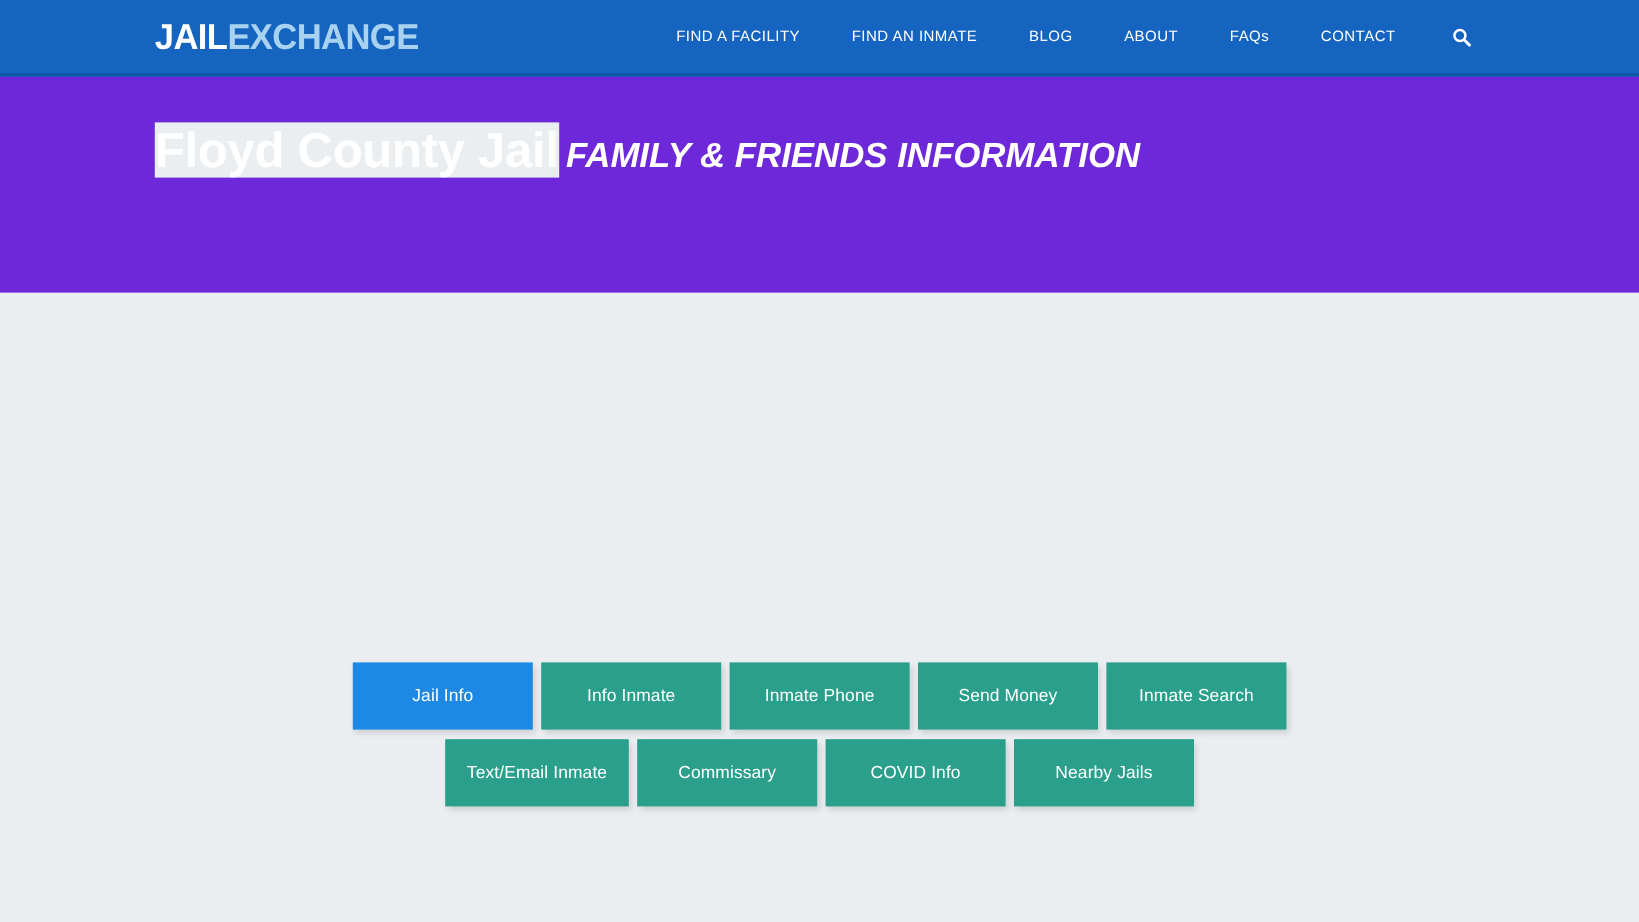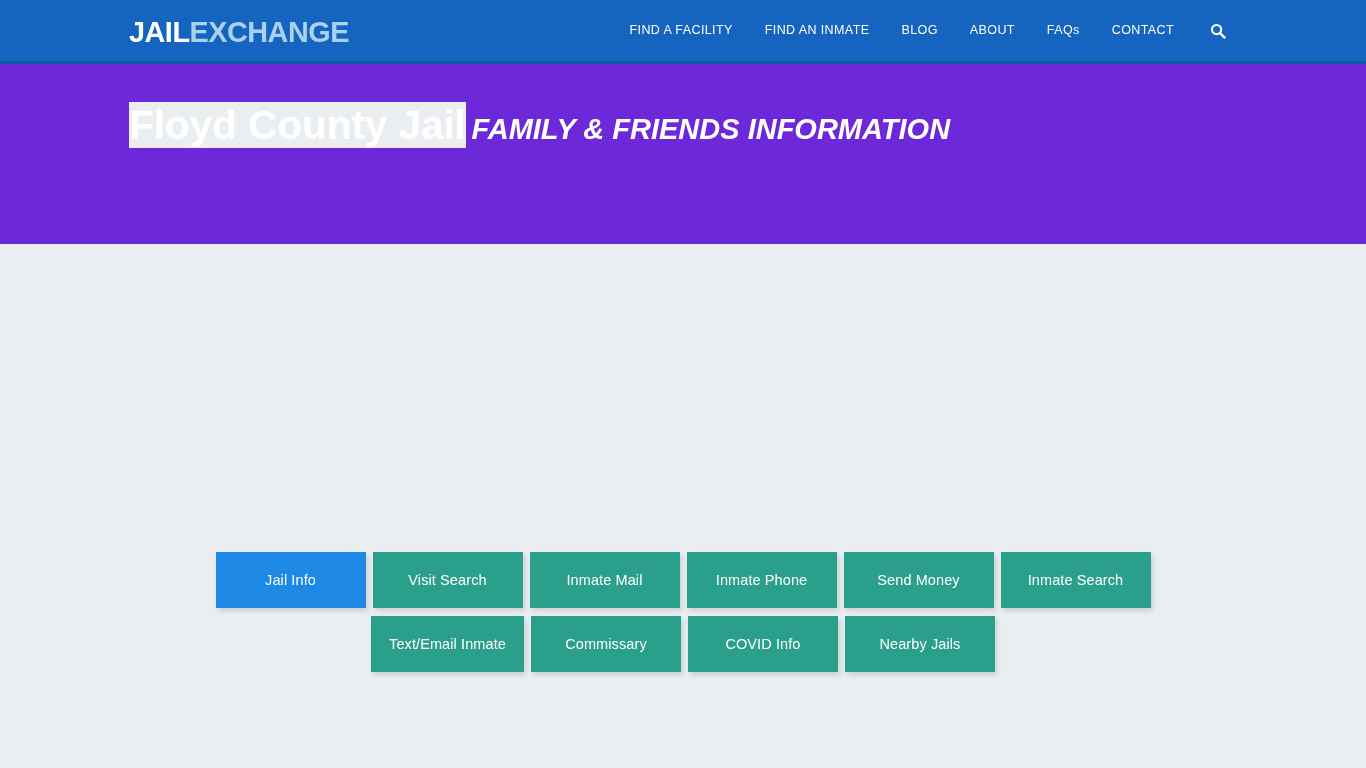--- a/index.html
+++ b/index.html
@@ -41,21 +41,21 @@
   .logo .part-a { color: #ffffff; }
   .logo .part-b { color: #a9d2f0; }
 
   .nav {
     position: absolute;
     right: 130px;
     top: 0;
     height: 61px;
     display: flex;
     align-items: center;
-    gap: 4px;
+    gap: 15px;
   }
   .nav a {
     color: #ffffff;
     font-size: 12.5px;
     letter-spacing: 0.4px;
     text-decoration: none;
     padding: 0 14px;
     line-height: 61px;
     white-space: nowrap;
     font-family: "Liberation Sans", sans-serif;
@@ -216,22 +216,21 @@
     <span class="crumb crumb-current">Floyd County Jail</span>
   </div>
 </div>
 
 <div class="main">
 
   <div class="tabrows">
 
     <div class="tabrow">
       <button class="tab-btn active">Jail Info</button>
-      <button class="tab-btn">Visit Search</button>
-      <button class="tab-btn">Inmate Mail</button>
+      <button class="tab-btn">Info Inmate</button>
       <button class="tab-btn">Inmate Phone</button>
       <button class="tab-btn">Send Money</button>
       <button class="tab-btn">Inmate Search</button>
     </div>
 
     <div class="tabrow">
       <button class="tab-btn">Text/Email Inmate</button>
       <button class="tab-btn">Commissary</button>
       <button class="tab-btn">COVID Info</button>
       <button class="tab-btn">Nearby Jails</button>

